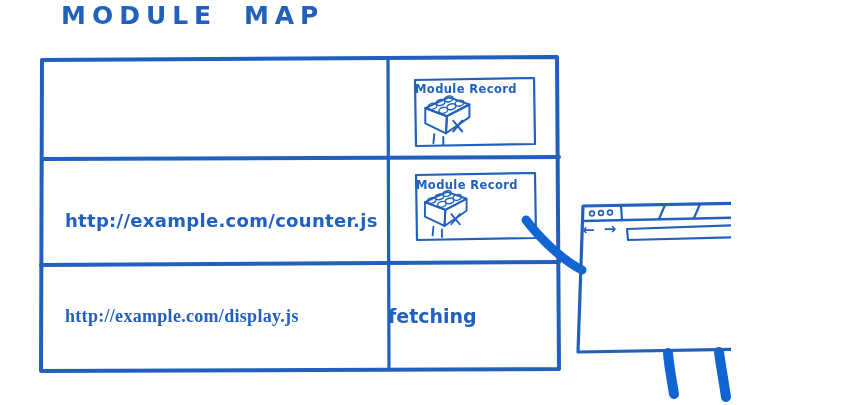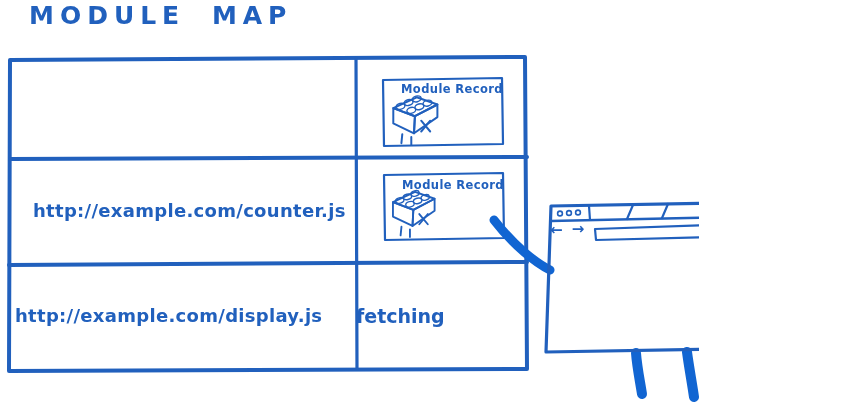--- a/index.html
+++ b/index.html
@@ -1,26 +1,26 @@
 <!DOCTYPE html>
 <html style="--ink: #2160bd; --limb: #1165d2; --bg: #ffffff;"><head>
 <meta charset="utf-8">
 <style>
   :root { --ink:#2160bd; --limb:#1165d2; --bg:#ffffff; }
   * { margin:0; padding:0; box-sizing:border-box; }
   body { background:var(--bg); font-family:"DejaVu Sans", sans-serif; }
-  .stage { position:relative; width:699px; height:405px; background:var(--bg); overflow:hidden; }
+  .stage { position:relative; width:699px; height:405px; background:var(--bg); overflow:hidden;margin-left:32px; }
   .stage svg { position:absolute; left:0; top:0; }
   .txt { position:absolute; color:var(--ink); font-weight:600; white-space:nowrap; }
   .page-title { left:29px; top:1px; font-size:25px; letter-spacing:6px; word-spacing:12px; font-weight:700; }
   .url { font-size:18px; letter-spacing:0.3px; height:24px; line-height:24px; }
   .url1 { left:33px; top:98px; }
-  .url2 { left:33px; top:199px; }
-  .url3 { left:15px; top:304px; }
-  .rec-label { font-size:11.5px; letter-spacing:0.4px; width:120px; text-align:right; font-weight:600; }
+  .url2 { left:33px; top:209px; }
+  .url3 { left:33px; top:304px;font-family:Liberation Serif, serif; }
+  .rec-label { font-size:11.5px; letter-spacing:0.4px; width:120px; text-align:left; font-weight:600; }
   .rec1 { left:383px; top:82px; }
   .rec2 { left:384px; top:178px; }
   .fetching { left:356px; top:305px; width:170px; font-size:19px; }
   .nav-arrows { left:550px; top:221px; font-size:15px; font-weight:700; letter-spacing:0px; color:var(--ink); }
   .nav-arrows span { display:inline-block; }
   .nav-arrows .fwd { margin-left:4px; transform:translateY(-1px); }
   .ink { fill:none; stroke:var(--ink); stroke-linecap:round; stroke-linejoin:round; }
   .limb { fill:none; stroke:var(--limb); stroke-linecap:round; stroke-linejoin:round; }
   .w15 { stroke-width:1.6; } .w2 { stroke-width:2.2; } .w25 { stroke-width:2.6; }
   .w3 { stroke-width:3.2; } .w4 { stroke-width:4; }

